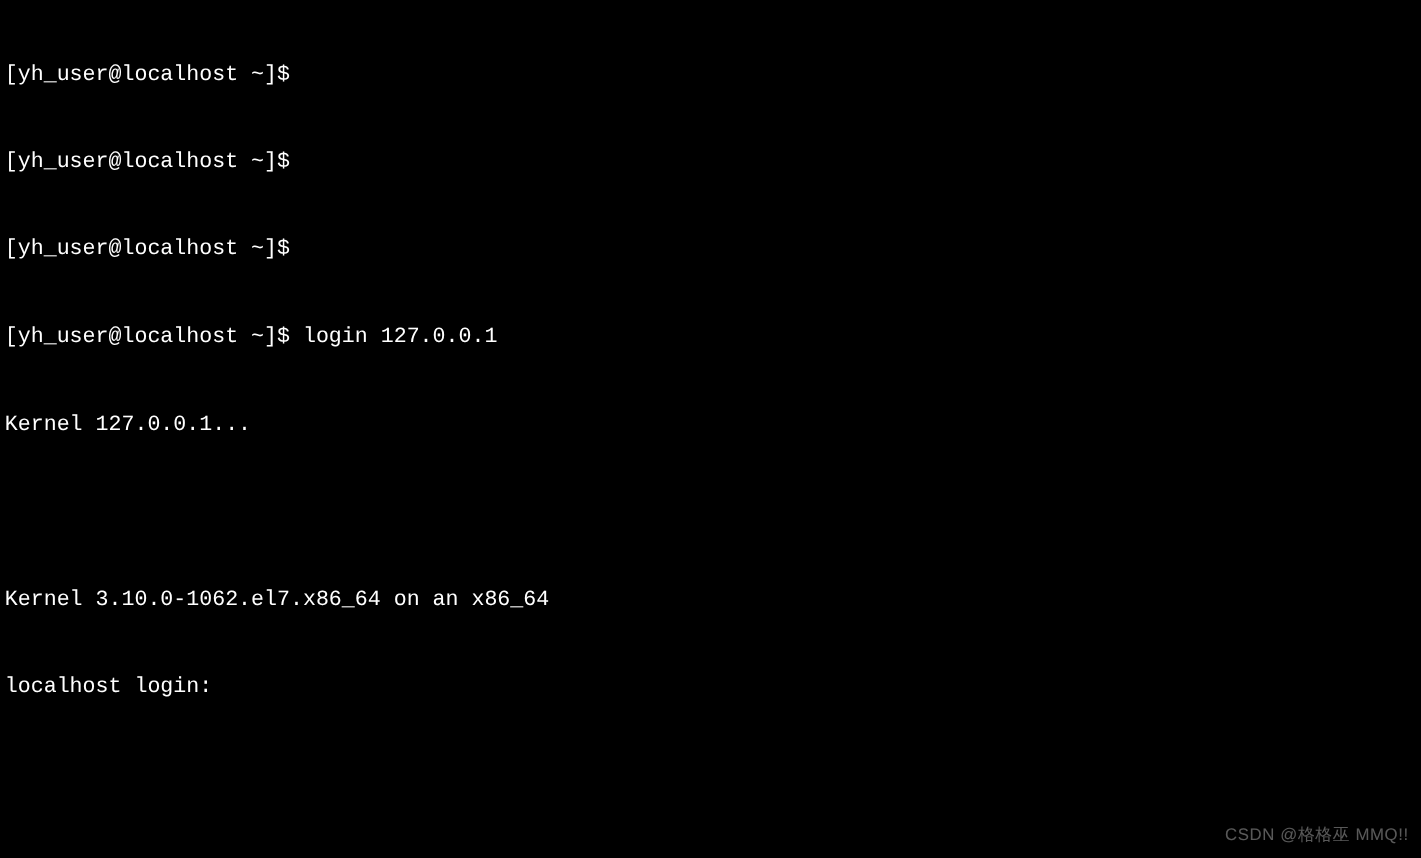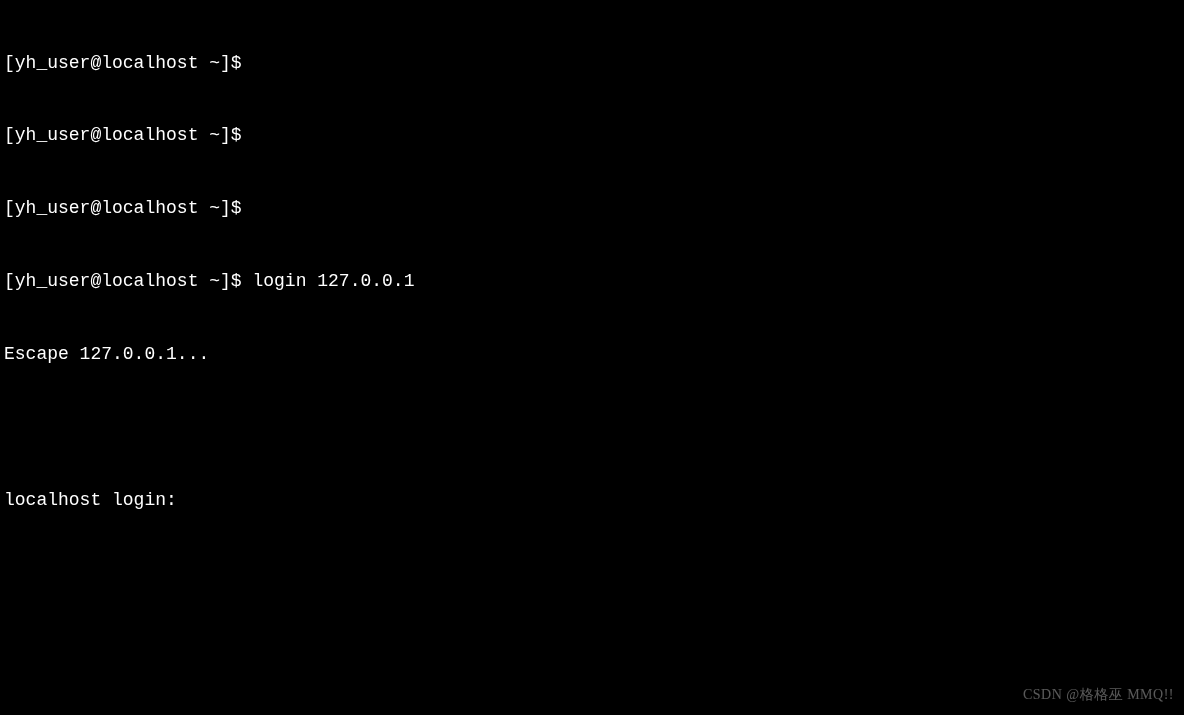--- a/index.html
+++ b/index.html
@@ -24,35 +24,36 @@
     }
     .line {
       display: block;
       min-height: 1.35em;
     }
     .watermark {
       position: absolute;
       bottom: 10px;
       right: 10px;
       color: rgba(255,255,255,0.35);
-      font-family: Liberation Serif, serif;
+      font-family: Liberation Sans, sans-serif;
       font-size: 14px;
       letter-spacing: 0.5px;
     }
   </style>
 </head>
 <body>
 
 <div class="terminal">
   <span class="line">[yh_user@localhost ~]$</span>
   <span class="line">[yh_user@localhost ~]$</span>
   <span class="line">[yh_user@localhost ~]$</span>
   <span class="line">[yh_user@localhost ~]$ login 127.0.0.1</span>
-  <span class="line">Escape 127.0.0.1...</span>
+  <span class="line">Kernel 127.0.0.1...</span>
   <span class="line"></span>
+  <span class="line">Kernel 3.10.0-1062.el7.x86_64 on an x86_64</span>
   <span class="line">localhost login:</span>
   
   
   
   
   
   
   
   
   

